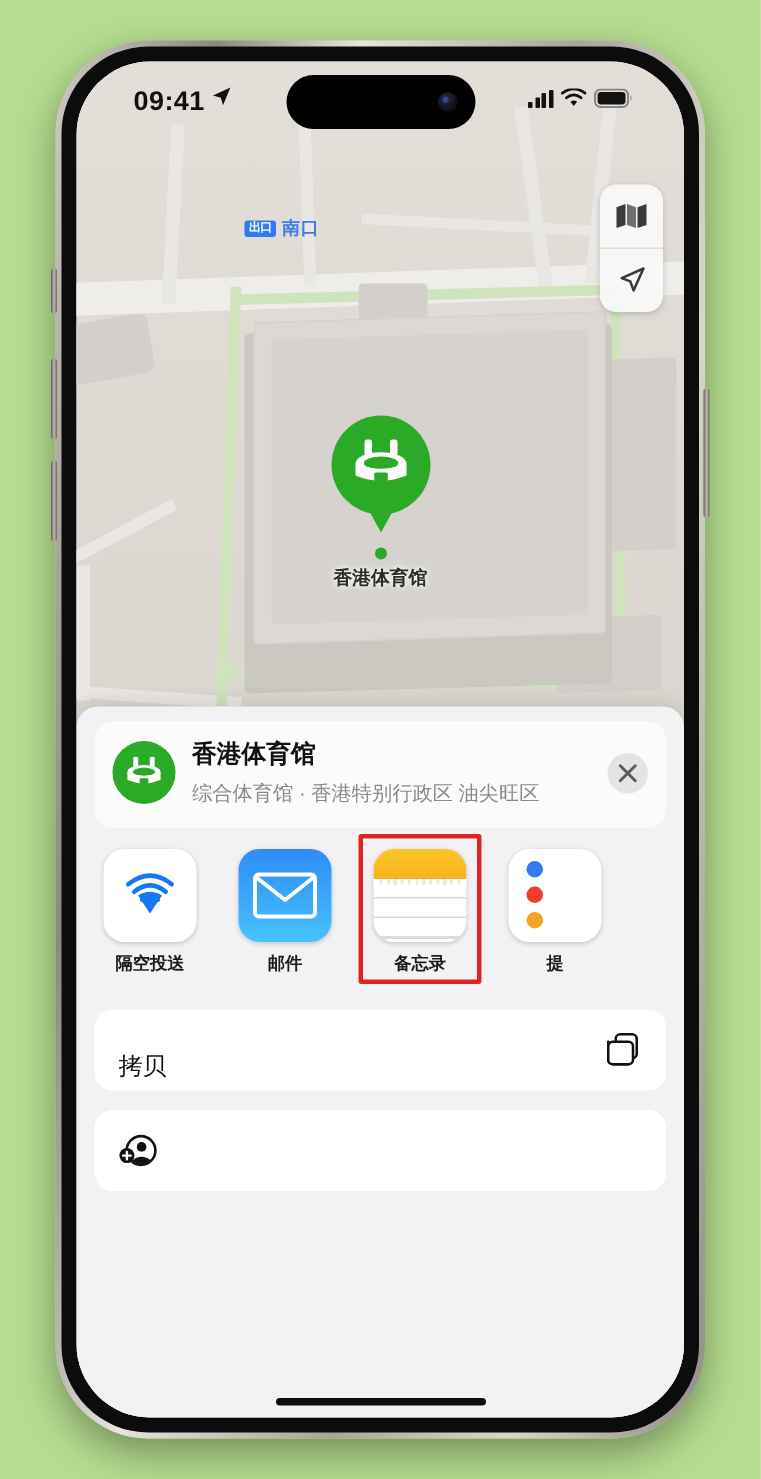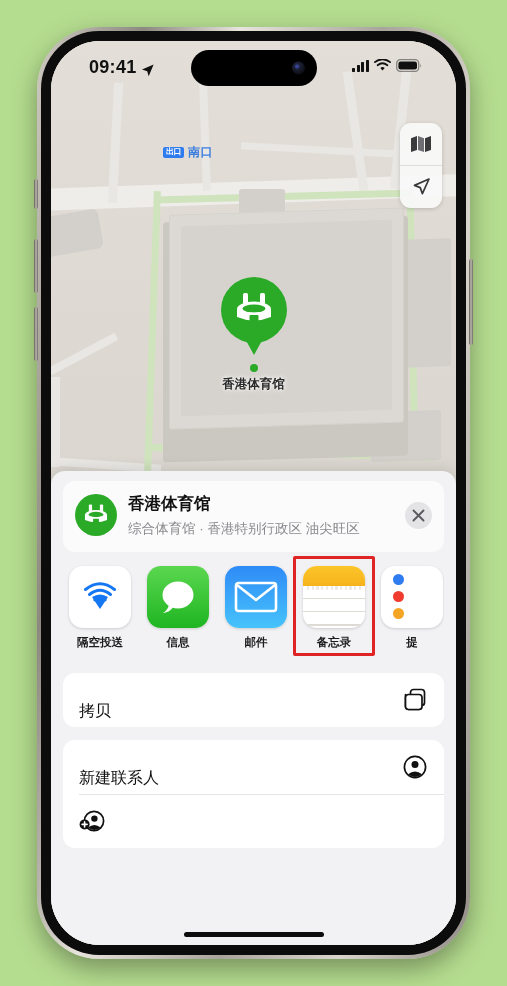--- a/index.html
+++ b/index.html
@@ -96,21 +96,21 @@
     margin:17px auto 0;
   }
   .pin-label{
     margin-top:4px; font-size:12.5px; font-weight:700; color:#2b2b2b;
     text-shadow:0 0 3px rgba(255,255,255,.9), 0 0 6px rgba(255,255,255,.8);
   }
 
   
   .statusbar{ position:absolute; left:0; right:0; top:0; height:52px; z-index:8; }
   .sb-time{ position:absolute; left:38px; top:16px; font-size:18px; font-weight:700; color:#111;
-            letter-spacing:.3px; display:flex; align-items:flex-end; gap:3px;}
+            letter-spacing:.3px; display:flex; align-items:flex-start; gap:3px;}
   .sb-right{ position:absolute; right:34px; top:18px; display:flex; align-items:center; gap:5px; }
   .bars{ display:flex; align-items:flex-end; gap:1.6px; height:12px; }
   .bars i{ width:3px; background:#111; border-radius:.7px; display:block; }
   .island{
     position:absolute; left:50%; transform:translateX(-50%); top:9px;
     width:126px; height:36px; border-radius:19px; background:#000; z-index:9;
   }
   .island-cam{
     position:absolute; right:12px; top:50%; transform:translateY(-50%);
     width:13px;height:13px;border-radius:50%;
@@ -152,21 +152,21 @@
   .venue-title{ font-size:16.5px; font-weight:700; color:#111; line-height:1.25; }
   .venue-sub{ font-size:13.5px; color:#8a8a8e; line-height:1.35; margin-top:6px;
               white-space:nowrap; overflow:hidden; }
   .close-btn{
     width:27px;height:27px;border-radius:50%;background:#e4e4e7;
     display:flex;align-items:center;justify-content:center; flex:0 0 auto;
   }
 
   
   .app-row{
-    display:flex; gap:16px; padding:14px 4px 10px 6px;
+    display:flex; gap:28px; padding:14px 4px 10px 6px;
     overflow:hidden; position:relative;
   }
   .app{ width:62px; flex:0 0 auto; text-align:center; position:relative; }
   .app-ico{
     width:62px;height:62px;border-radius:14px; overflow:hidden;
     box-shadow:0 1px 3px rgba(0,0,0,.16);
     position:relative; background:#fff;
   }
   .app-label{ margin-top:7px; font-size:11.5px; color:#1c1c1e; font-weight:600; }
   .app.highlight::after{
@@ -343,29 +343,20 @@
               <svg width="44" height="44" viewBox="0 0 44 44">
                 <path d="M22 34 L14 22 Q22 17 30 22 Z" fill="#1577f2"></path>
                 <path d="M11.5 19.5 Q22 11 32.5 19.5" fill="none" stroke="#1577f2" stroke-width="3" stroke-linecap="round"></path>
                 <path d="M7.5 14.5 Q22 3 36.5 14.5" fill="none" stroke="#1577f2" stroke-width="3" stroke-linecap="round"></path>
                 <path d="M16.5 25 Q22 21 27.5 25" fill="none" stroke="#1577f2" stroke-width="2.4" stroke-linecap="round"></path>
               </svg>
             </div>
             <div class="app-label">隔空投送</div>
           </div>
 
-          <div class="app">
-            <div class="app-ico ico-messages">
-              <svg width="42" height="42" viewBox="0 0 42 42">
-                <ellipse cx="21" cy="19" rx="15.5" ry="13.5" fill="#fff"></ellipse>
-                <path d="M12 29 Q10 35.5 5.5 37 Q12 36.5 16 31.5 Z" fill="#fff"></path>
-              </svg>
-            </div>
-            <div class="app-label">信息</div>
-          </div>
 
           <div class="app">
             <div class="app-ico ico-mail">
               <svg width="44" height="34" viewBox="0 0 44 34">
                 <rect x="2" y="3" width="40" height="28" rx="2.5" fill="none" stroke="#fff" stroke-width="2.6"></rect>
                 <path d="M3 5 L22 20 L41 5" fill="none" stroke="#fff" stroke-width="2.6" stroke-linejoin="round"></path>
               </svg>
             </div>
             <div class="app-label">邮件</div>
           </div>
@@ -416,30 +407,20 @@
                 <rect x="6.5" y="1.5" width="14" height="16" rx="3" fill="none" stroke="#111" stroke-width="1.7"></rect>
                 <path d="M15 21.5 H4.5 a3 3 0 0 1 -3 -3 V6.5" fill="none" stroke="#111" stroke-width="1.7" stroke-linecap="round"></path>
                 <path d="M1.5 9.5 a3 3 0 0 1 3 -3 H15 a3 3 0 0 1 3 3 v9 a3 3 0 0 1 -3 3 H4.5 a3 3 0 0 1 -3 -3 z" fill="#fff" stroke="#111" stroke-width="1.7"></path>
               </svg>
             </span>
           </div>
         </div>
 
         <div class="group">
           <div class="row">
-            <span class="row-label">新建联系人</span>
-            <span class="row-ico">
-              <svg width="24" height="24" viewBox="0 0 24 24">
-                <circle cx="12" cy="12" r="10.6" fill="none" stroke="#111" stroke-width="1.7"></circle>
-                <circle cx="12" cy="9.4" r="3.5" fill="#111"></circle>
-                <path d="M5 19.3 Q12 13.6 19 19.3 A10.6 10.6 0 0 1 5 19.3 Z" fill="#111"></path>
-              </svg>
-            </span>
-          </div>
-          <div class="row">
             <span class="row-ico">
               <svg width="26" height="24" viewBox="0 0 26 24">
                 <circle cx="15" cy="12" r="9.6" fill="none" stroke="#111" stroke-width="1.7"></circle>
                 <circle cx="15.4" cy="9.6" r="3.2" fill="#111"></circle>
                 <path d="M9 18.6 Q15.4 13.6 21.6 18.6 A9.6 9.6 0 0 1 9 18.6 Z" fill="#111"></path>
                 <circle cx="5.6" cy="15.4" r="5" fill="#111"></circle>
                 <path d="M5.6 12.9 v5 M3.1 15.4 h5" stroke="#fff" stroke-width="1.6" stroke-linecap="round"></path>
               </svg>
             </span>
           </div>

